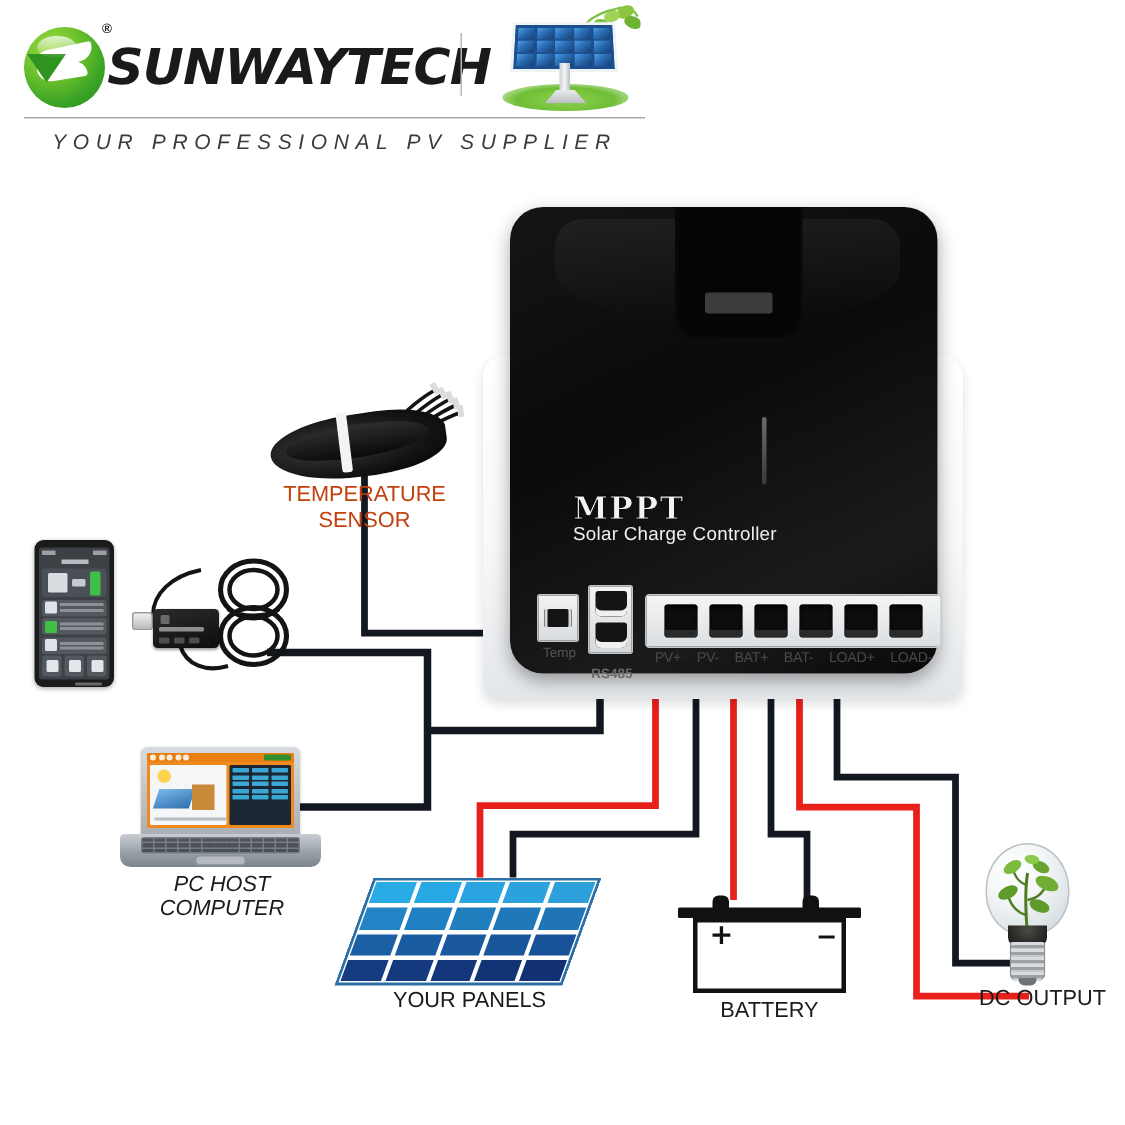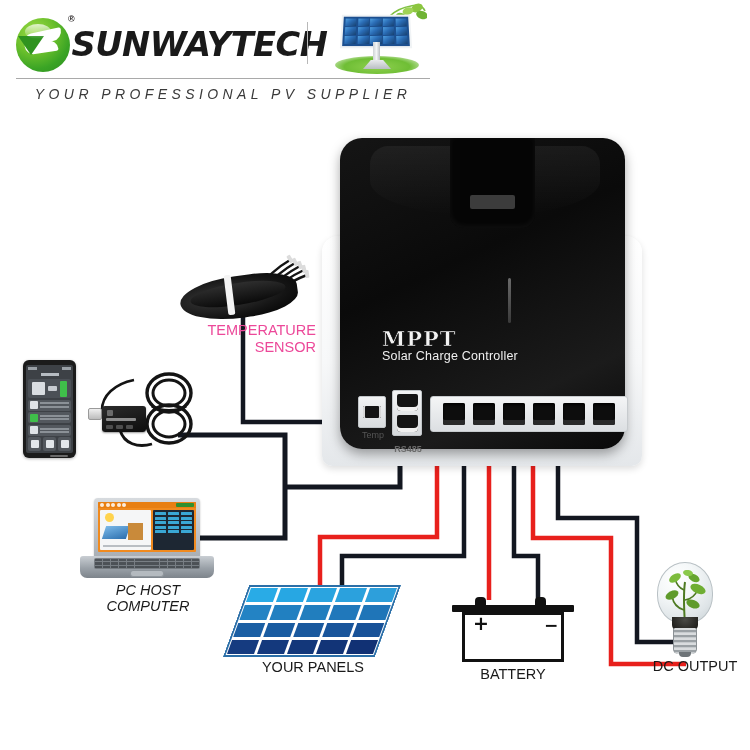--- a/index.html
+++ b/index.html
@@ -203,22 +203,22 @@
     position: absolute; left: 18px; top: 31px; width: 96px; height: 22px;
     background: linear-gradient(180deg,#2e2e2e,#0a0a0a);
     border-radius: 50%;
     transform: rotate(-9deg);
   }
   #ts-tie {
     position: absolute; left: 54px; top: 23px; width: 7px; height: 40px;
     background: #f4f4f4; border-radius: 2px; transform: rotate(-7deg);
   }
   #ts-label {
-    position: absolute; left: -2px; top: 70px; width: 146px; text-align: right;
-    font-size: 14.5px; color: #ec4899; line-height: 17px;
+    position: absolute; left: -2px; top: 70px; width: 146px; text-align: center;
+    font-size: 14.5px; color: #c2410c; line-height: 17px;
   }
 
   
   #phone-block { position: absolute; left: 14px; top: 360px; width: 74px; height: 130px; z-index: 4; }
   #phone {
     position: absolute; left: 9px; top: 0; width: 53px; height: 98px;
     background: #1b1b1b; border-radius: 6px; padding: 5px 3px;
     box-shadow: 0 1px 3px rgba(0,0,0,.3);
   }
   #phone-screen {
@@ -479,20 +479,28 @@
   <div id="lbl-temp">Temp</div>
   <div id="lbl-rs485">RS485</div>
 
   <div id="port-panel">
     <div class="port"></div>
     <div class="port"></div>
     <div class="port"></div>
     <div class="port"></div>
     <div class="port"></div>
     <div class="port"></div>
+  </div>
+  <div id="port-labels">
+    <span>PV+</span>
+    <span>PV-</span>
+    <span>BAT+</span>
+    <span>BAT-</span>
+    <span>LOAD+</span>
+    <span>LOAD-</span>
   </div>
 </div>
 
 <div id="temp-sensor">
   <svg style="position:absolute;left:78px;top:0;width:60px;height:44px" viewBox="0 0 60 44">
     <g stroke="#141414" stroke-width="2.4" fill="none">
       <path d="M4 40 C14 28 26 16 40 8"></path>
       <path d="M8 41 C19 30 31 19 45 11"></path>
       <path d="M12 42 C23 32 35 22 50 14"></path>
       <path d="M16 43 C27 34 39 25 54 18"></path>

